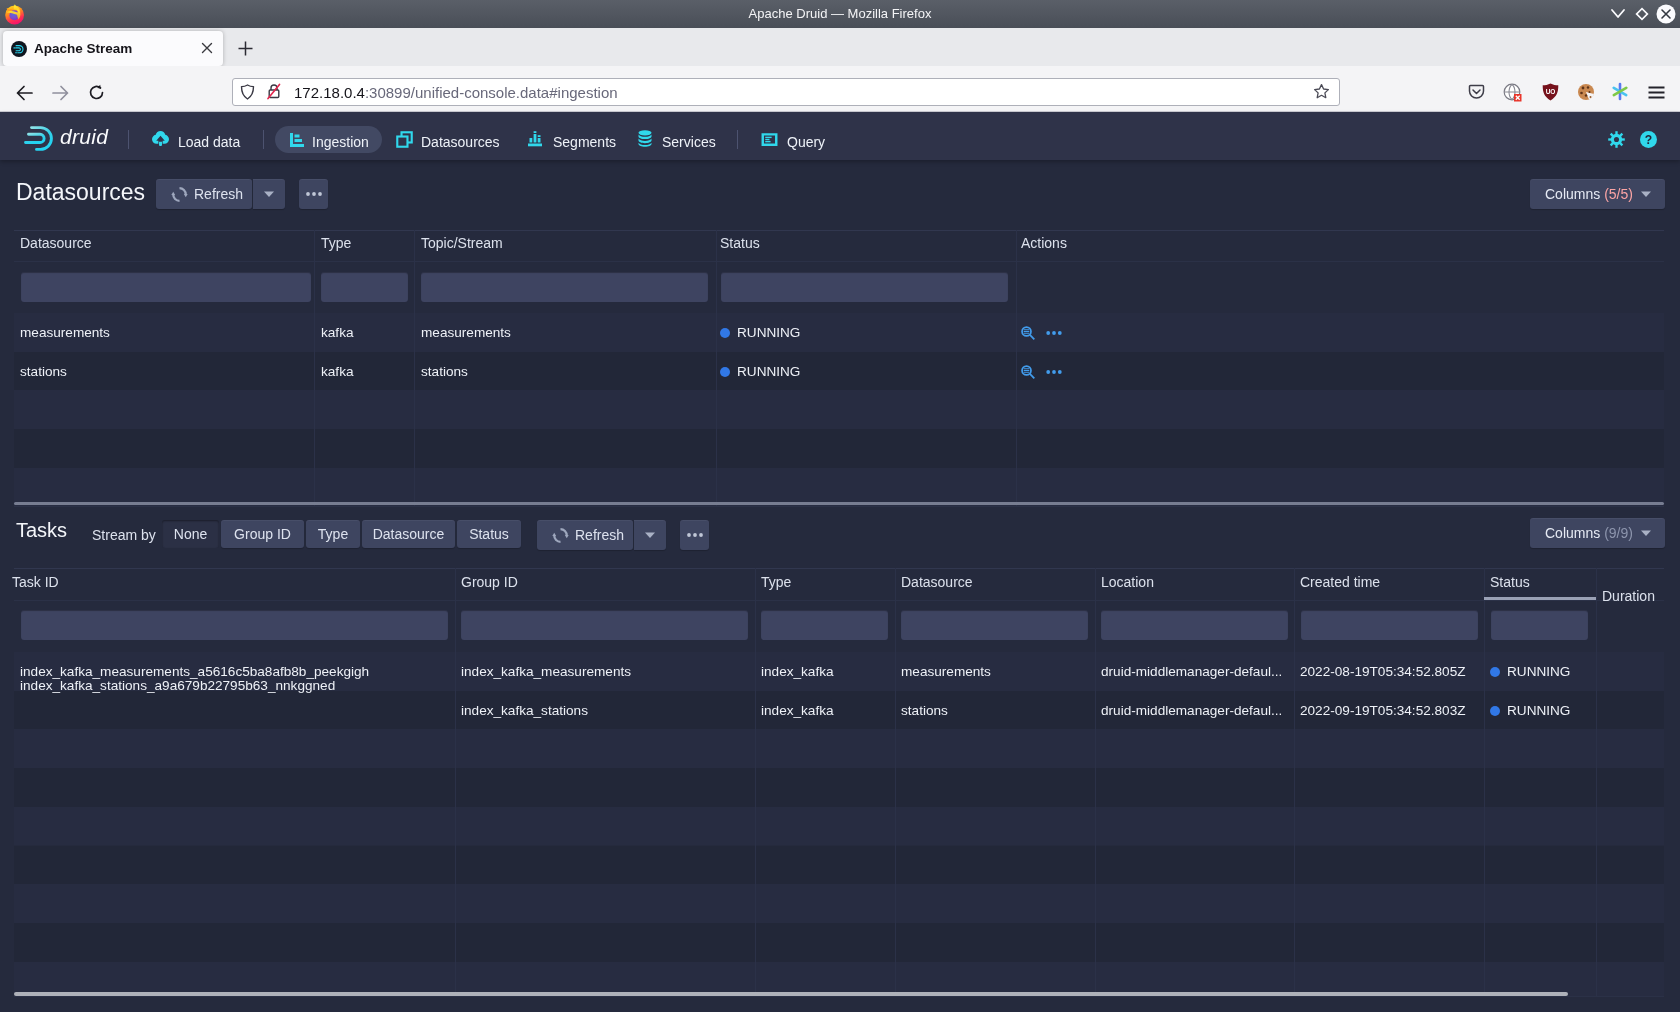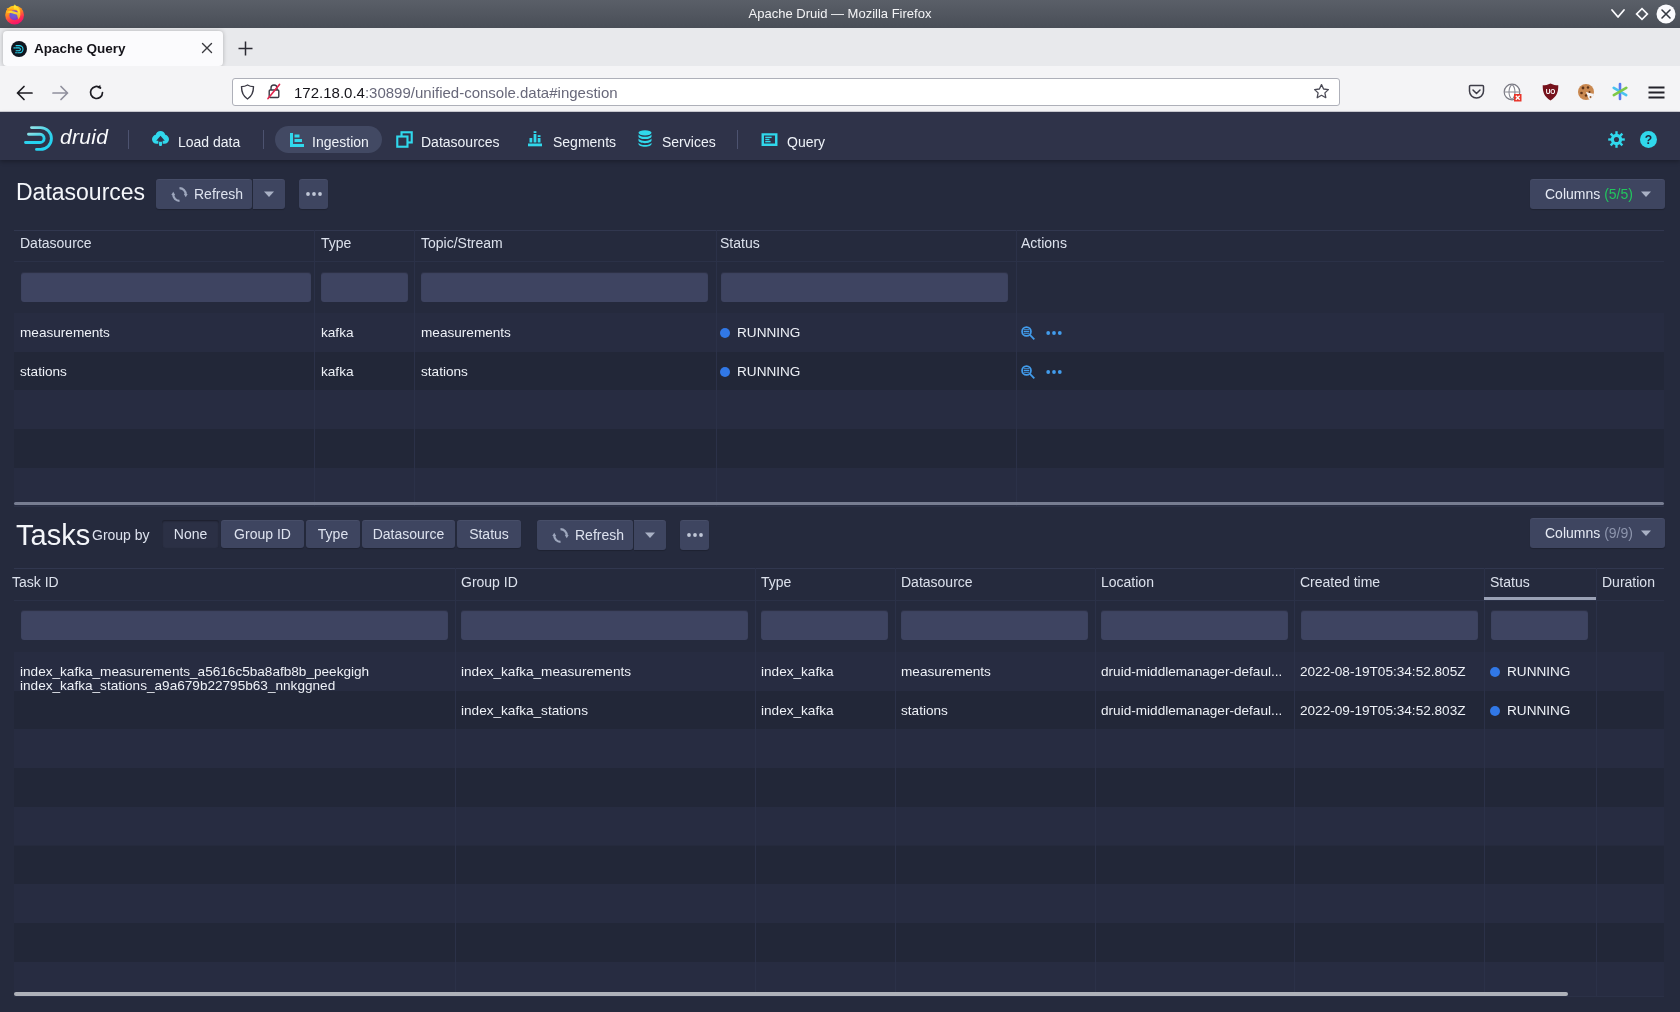--- a/index.html
+++ b/index.html
@@ -55,21 +55,21 @@
 <div class="abs" style="left:11px;top:41px;width:16px;height:16px">
 <svg width="16" height="16" viewBox="0 0 19 19">
       <circle cx="9.5" cy="9.5" r="9.5" fill="#10151f"></circle>
 <g stroke="#2ad5ef" stroke-width="1.3" fill="none" stroke-linecap="round">
 <path d="M6 5.5 H10 A 4.2 4.2 0 0 1 10 14 H8"></path>
         <path d="M5.5 8.2 H10 A 1.8 1.8 0 0 1 10 11.6 H6"></path>
         <path d="M3.5 8.2 H4.2"></path>
         <path d="M5.5 14 H6.5"></path>
       </g>
     </svg></div>
-<div class="abs" style="left:34px;top:41px;font-size:13.5px;color:#15141a;font-weight:700">Apache Query</div>
+<div class="abs" style="left:34px;top:41px;font-size:13.5px;color:#15141a;font-weight:700">Apache Stream</div>
 <svg class="abs" style="left:200px;top:41px" width="14" height="14" viewBox="0 0 14 14">
     <path d="M2.5 2.5 L11.5 11.5 M11.5 2.5 L2.5 11.5" stroke="#39393f" stroke-width="1.4" stroke-linecap="round"></path>
   </svg>
 <svg class="abs" style="left:237px;top:40px" width="17" height="17" viewBox="0 0 17 17">
     <path d="M8.5 1.5 V15.5 M1.5 8.5 H15.5" stroke="#2b2b33" stroke-width="1.5"></path>
   </svg>
 <div class="abs" style="left:0;top:66px;width:1680px;height:46px;background:#f4f4f6;border-bottom:1px solid #ccccd3"></div>
 <svg class="abs" style="left:16px;top:85px" width="17" height="16" viewBox="0 0 17 16">
     <path d="M8 1.5 L1.5 8 L8 14.5 M1.5 8 H16" stroke="#1c1b22" stroke-width="1.7" fill="none" stroke-linecap="round" stroke-linejoin="round"></path>
   </svg>
@@ -233,21 +233,21 @@
   </svg>
 <div class="btn" style="left:299px;top:179px;width:29px;height:30px"></div>
 <svg class="abs" style="left:305px;top:191px" width="18" height="6" viewBox="0 0 18 6">
     <g fill="#c0c7d6">
       <circle cx="3" cy="3" r="1.9"></circle>
       <circle cx="9" cy="3" r="1.9"></circle>
       <circle cx="15" cy="3" r="1.9"></circle>
     </g>
   </svg>
 <div class="btn" style="left:1530px;top:179px;width:135px;height:30px"></div>
-<div class="abs" style="left:1545px;top:186px;font-size:14px;color:#e6eaf4">Columns <span style="color:#22c55e">(5/5)</span></div>
+<div class="abs" style="left:1545px;top:186px;font-size:14px;color:#e6eaf4">Columns <span style="color:#fca5a5">(5/5)</span></div>
 <svg class="abs" style="left:1640px;top:190px" width="12" height="8" viewBox="0 0 12 8">
     <path d="M1 1.5 H11 L6 7 Z" fill="#a9b1c5"></path>
   </svg>
 <div class="hline" style="left:14px;top:230px;width:1650px;background:#31374f"></div>
 <div class="hline" style="left:14px;top:261px;width:1650px"></div>
 <div class="hline" style="left:14px;top:313px;width:1650px"></div>
 <div class="abs" style="left:14px;top:313.0px;width:1650px;height:38.7px;background:#272c41"></div>
 <div class="hline" style="left:14px;top:351.7px;width:1650px"></div>
 <div class="abs" style="left:14px;top:351.7px;width:1650px;height:38.7px;background:#222738"></div>
 <div class="hline" style="left:14px;top:390.4px;width:1650px"></div>
@@ -306,22 +306,22 @@
     </g>
   </svg>
 <svg class="abs" style="left:1046px;top:368.7px" width="16" height="6" viewBox="0 0 16 6">
     <g fill="#429cec">
       <circle cx="2.2" cy="3" r="1.9"></circle>
       <circle cx="8" cy="3" r="1.9"></circle>
       <circle cx="13.8" cy="3" r="1.9"></circle>
     </g>
   </svg>
 <div class="abs" style="left:14px;top:502px;width:1650px;height:3px;background:#777d91;border-radius:2px"></div>
-<div class="abs" style="left:16px;top:519px;font-size:29px;color:#f4f6fa">Tasks</div>
-<div class="abs" style="left:92px;top:527px;font-size:14px;color:#dde2ee">Group by</div>
+<div class="abs" style="left:16px;top:519px;font-size:20px;color:#f4f6fa">Tasks</div>
+<div class="abs" style="left:92px;top:527px;font-size:14px;color:#dde2ee">Stream by</div>
 <div class="abs" style="left:162px;top:520px;width:57px;height:28px;background:#2b3045;border-radius:3px;box-shadow:inset 0 1px 2px rgba(0,0,0,.4)"></div>
 <div class="abs" style="left:162px;top:526px;width:57px;text-align:center;font-size:14px;color:#dde2ee">None</div>
 <div class="abs" style="left:221px;top:520px;width:83px;height:28px;background:#3e4560;border-radius:3px;box-shadow:inset 0 1px 0 rgba(255,255,255,.05),0 1px 1px rgba(0,0,0,.2)"></div>
 <div class="abs" style="left:221px;top:526px;width:83px;text-align:center;font-size:14px;color:#dde2ee">Group ID</div>
 <div class="abs" style="left:306px;top:520px;width:54px;height:28px;background:#3e4560;border-radius:3px;box-shadow:inset 0 1px 0 rgba(255,255,255,.05),0 1px 1px rgba(0,0,0,.2)"></div>
 <div class="abs" style="left:306px;top:526px;width:54px;text-align:center;font-size:14px;color:#dde2ee">Type</div>
 <div class="abs" style="left:362px;top:520px;width:93px;height:28px;background:#3e4560;border-radius:3px;box-shadow:inset 0 1px 0 rgba(255,255,255,.05),0 1px 1px rgba(0,0,0,.2)"></div>
 <div class="abs" style="left:362px;top:526px;width:93px;text-align:center;font-size:14px;color:#dde2ee">Datasource</div>
 <div class="abs" style="left:457px;top:520px;width:64px;height:28px;background:#3e4560;border-radius:3px;box-shadow:inset 0 1px 0 rgba(255,255,255,.05),0 1px 1px rgba(0,0,0,.2)"></div>
 <div class="abs" style="left:457px;top:526px;width:64px;text-align:center;font-size:14px;color:#dde2ee">Status</div>
@@ -380,21 +380,21 @@
 <div class="vline" style="left:1294px;top:568px;height:428.0px"></div>
 <div class="vline" style="left:1484px;top:568px;height:428.0px"></div>
 <div class="vline" style="left:1596px;top:568px;height:428.0px"></div>
 <div class="th" style="left:12px;top:574px">Task ID</div>
 <div class="th" style="left:461px;top:574px">Group ID</div>
 <div class="th" style="left:761px;top:574px">Type</div>
 <div class="th" style="left:901px;top:574px">Datasource</div>
 <div class="th" style="left:1101px;top:574px">Location</div>
 <div class="th" style="left:1300px;top:574px">Created time</div>
 <div class="th" style="left:1490px;top:574px">Status</div>
-<div class="th" style="left:1602px;top:574px">Duration</div>
+<div class="th" style="left:1602px;top:588px">Duration</div>
 <div class="abs" style="left:1484px;top:597px;width:112px;height:3px;background:#9aa1b5"></div>
 <div class="finput" style="left:21px;top:610px;width:427px;height:30px"></div>
 <div class="finput" style="left:461px;top:610px;width:287px;height:30px"></div>
 <div class="finput" style="left:761px;top:610px;width:127px;height:30px"></div>
 <div class="finput" style="left:901px;top:610px;width:187px;height:30px"></div>
 <div class="finput" style="left:1101px;top:610px;width:187px;height:30px"></div>
 <div class="finput" style="left:1301px;top:610px;width:177px;height:30px"></div>
 <div class="finput" style="left:1491px;top:610px;width:97px;height:30px"></div>
 <div class="tcell" style="left:20px;top:664.0px">index_kafka_measurements_a5616c5ba8afb8b_peekgigh</div>
 <div class="tcell" style="left:461px;top:664.0px">index_kafka_measurements</div>

